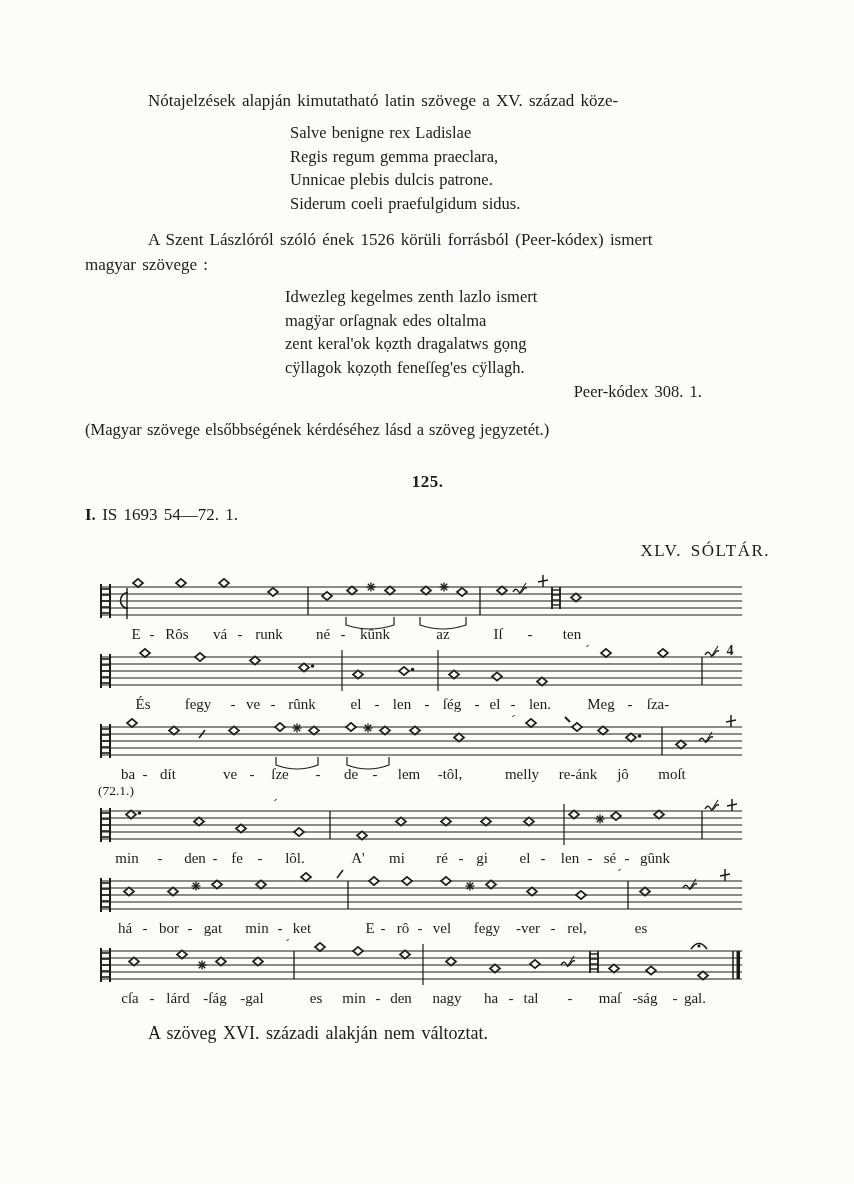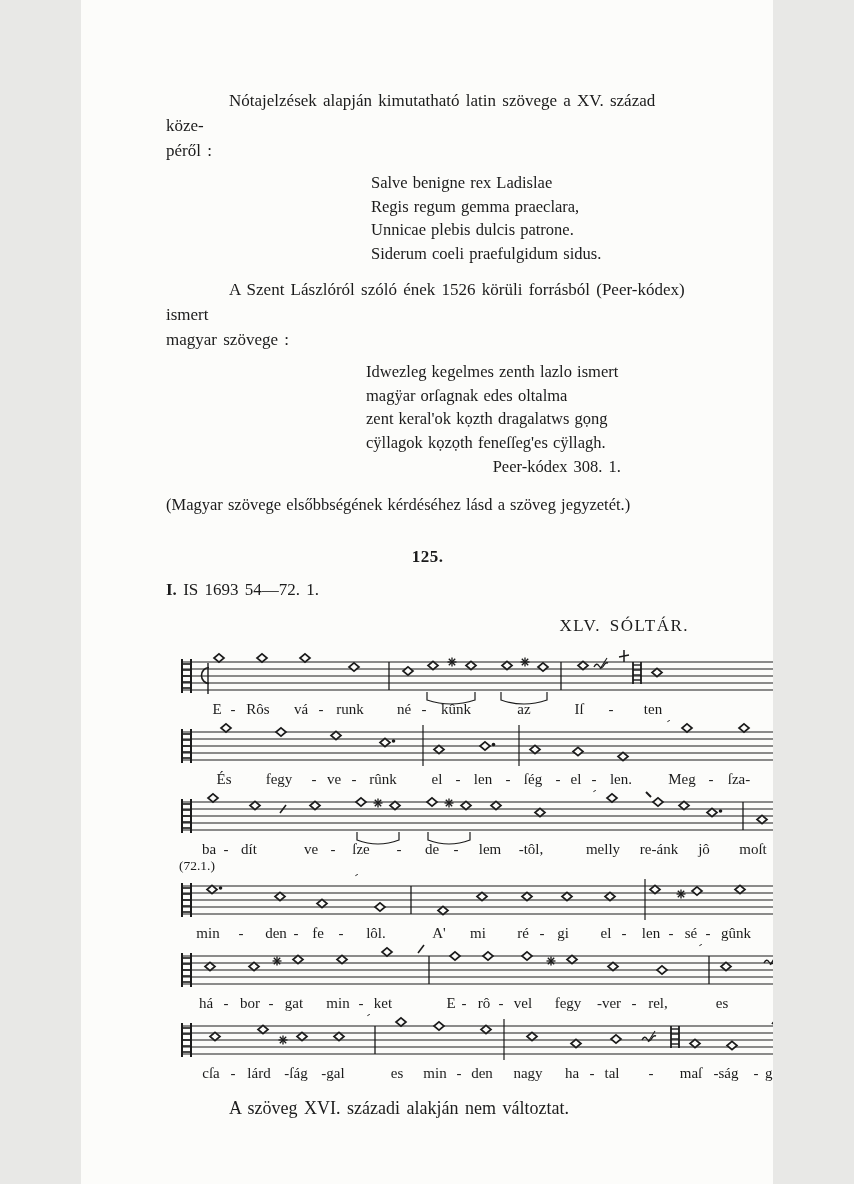--- a/index.html
+++ b/index.html
@@ -1,18 +1,18 @@
 <!DOCTYPE html>
 <html><head>
 <meta charset="utf-8">
 <style>
   html,body{margin:0;padding:0;background:#e8e8e6;}
   .page{
     position:relative;
-    width:692px;height:1184px;
+    width:854px;height:1184px;
     margin:0 auto;
     background:#fcfcfa;
     color:#1b1b1b;
     font-family:"Liberation Serif","DejaVu Serif",serif;
     box-sizing:border-box;
     padding:88px 84px 0 85px;
     overflow:hidden;
   }
   .para{font-size:17px;line-height:25px;word-spacing:2px;}
   .indent{text-indent:63px;}
@@ -30,21 +30,20 @@
   .closing{font-size:18px;margin-top:14px;word-spacing:2px;}
   svg{display:block;}
 </style>
 </head>
 <body>
 
 <div class="page">
 
   <div class="para">
     <div class="indent">Nótajelzések alapján kimutatható latin szövege a XV. század köze-</div>
-    <div>péről :</div>
   </div>
 
   <div class="verse verse-latin">
       <div>Salve benigne rex Ladislae</div>
       <div>Regis regum gemma praeclara,</div>
       <div>Unnicae plebis dulcis patrone.</div>
       <div>Siderum coeli praefulgidum sidus.</div>
     </div>
 
   <div class="para" style="margin-top:12px;">

